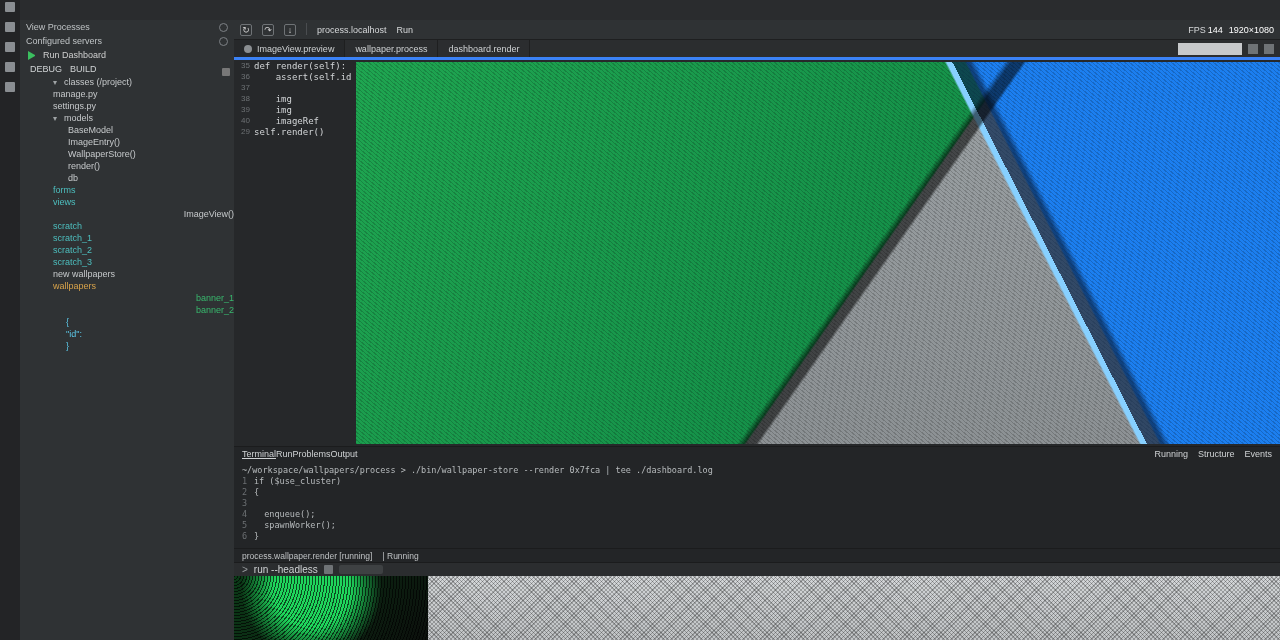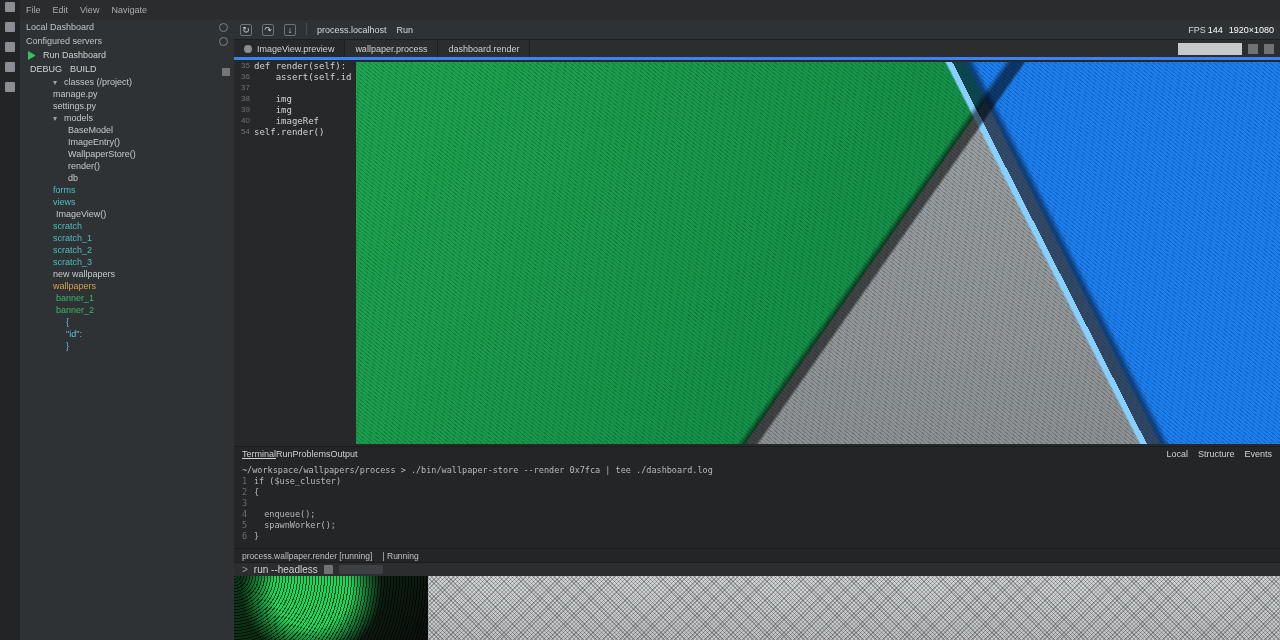--- a/index.html
+++ b/index.html
@@ -48,21 +48,21 @@
     height:14px;
   }
   .side-head .dot { width:9px; height:9px; border:1px solid #7d8185; border-radius:50%; }
   .side-row, .side-sub {
     display:flex; align-items:center; gap:4px;
     padding:1px 0 1px 22px; height:12px;
     color:#c6c9cb; font-size:9px;
     white-space:nowrap;
   }
   .side-row.lvl1{padding-left:33px;}
-  .side-row.lvl2{padding-left:36px;}
+  .side-row.lvl2{padding-left:36px;justify-content:flex-end;}
   .side-row.lvl3{padding-left:48px;}
   .side-row .chev::before{content:"▸";font-size:8px;color:#9fa3a5;margin-right:3px}
   .side-row .chev.open::before{content:"▾"}
   .side-row.teal{color:#4dbfbf}
   .side-row.green{color:#38b76d}
   .side-row.orange{color:#d7a24a}
   .side-section-title{padding:2px 10px;color:#d0d3d5;font-size:9px;font-weight:normal;display:flex;gap:8px}
   .side-run{display:flex;align-items:center;gap:6px;padding:2px 8px;height:14px;}
   .side-run .play{width:9px;height:9px;display:inline-block;border-left:7px solid #3bbf5f;border-top:4px solid transparent;border-bottom:4px solid transparent}
   .side-gutter{position:absolute;right:4px;top:48px;display:flex;flex-direction:column;gap:10px}
@@ -190,30 +190,24 @@
 <div id="app">
 
   <div id="activity-bar">
     <span class="act-icon"></span>
     <span class="act-icon"></span>
     <span class="act-icon"></span>
     <span class="act-icon"></span>
     <span class="act-icon"></span>
   </div>
 
-  <div id="menubar">
-    <span class="menu-item">File</span>
-    <span class="menu-item">Edit</span>
-    <span class="menu-item">View</span>
-    <span class="menu-item">Navigate</span>
-  </div>
 
   <div id="sidebar">
     <div class="side-head">
-      <span>Local Dashboard</span>
+      <span>View Processes</span>
       <span class="dot"></span>
     </div>
     <div class="side-head">
       <span>Configured servers</span>
       <span class="dot"></span>
     </div>
     <div class="side-run">
       <span class="play"></span>
       <span>Run Dashboard</span>
     </div>
@@ -337,21 +331,21 @@
     </div>
 
     <div id="editor-body">
       <div id="gutter">
           <div>35</div>
           <div>36</div>
           <div>37</div>
           <div>38</div>
           <div>39</div>
           <div>40</div>
-          <div>54</div>
+          <div>29</div>
         </div>
       <div id="code">def render(self):
     assert(self.id &gt; 0)
 
     img
     img
     imageRef
 self.render()</div>
       <div id="preview">
         <div class="canvas"></div>
@@ -362,21 +356,21 @@
 
     <div id="term-panel">
       <div id="term-tabs">
         <div class="l">
           <span class="tt active">Terminal</span>
           <span class="tt">Run</span>
           <span class="tt">Problems</span>
           <span class="tt">Output</span>
         </div>
         <div class="r">
-          <span class="tt">Local</span>
+          <span class="tt">Running</span>
           <span class="tt">Structure</span>
           <span class="tt">Events</span>
         </div>
       </div>
       <div id="term-body"><div class="row">~/workspace/wallpapers/process &gt; ./bin/wallpaper-store --render 0x7fca | tee ./dashboard.log</div><div class="row"><span class="gut">1</span>if ($use_cluster)</div><div class="row"><span class="gut">2</span>{</div><div class="row"><span class="gut">3</span></div><div class="row"><span class="gut">4</span>  enqueue();</div><div class="row"><span class="gut">5</span>  spawnWorker();</div><div class="row"><span class="gut">6</span>}</div></div>
       <div id="term-status">
         <div class="l">
           <span>process.wallpaper.render [running]</span>
           <span>| Running</span>
         </div>

